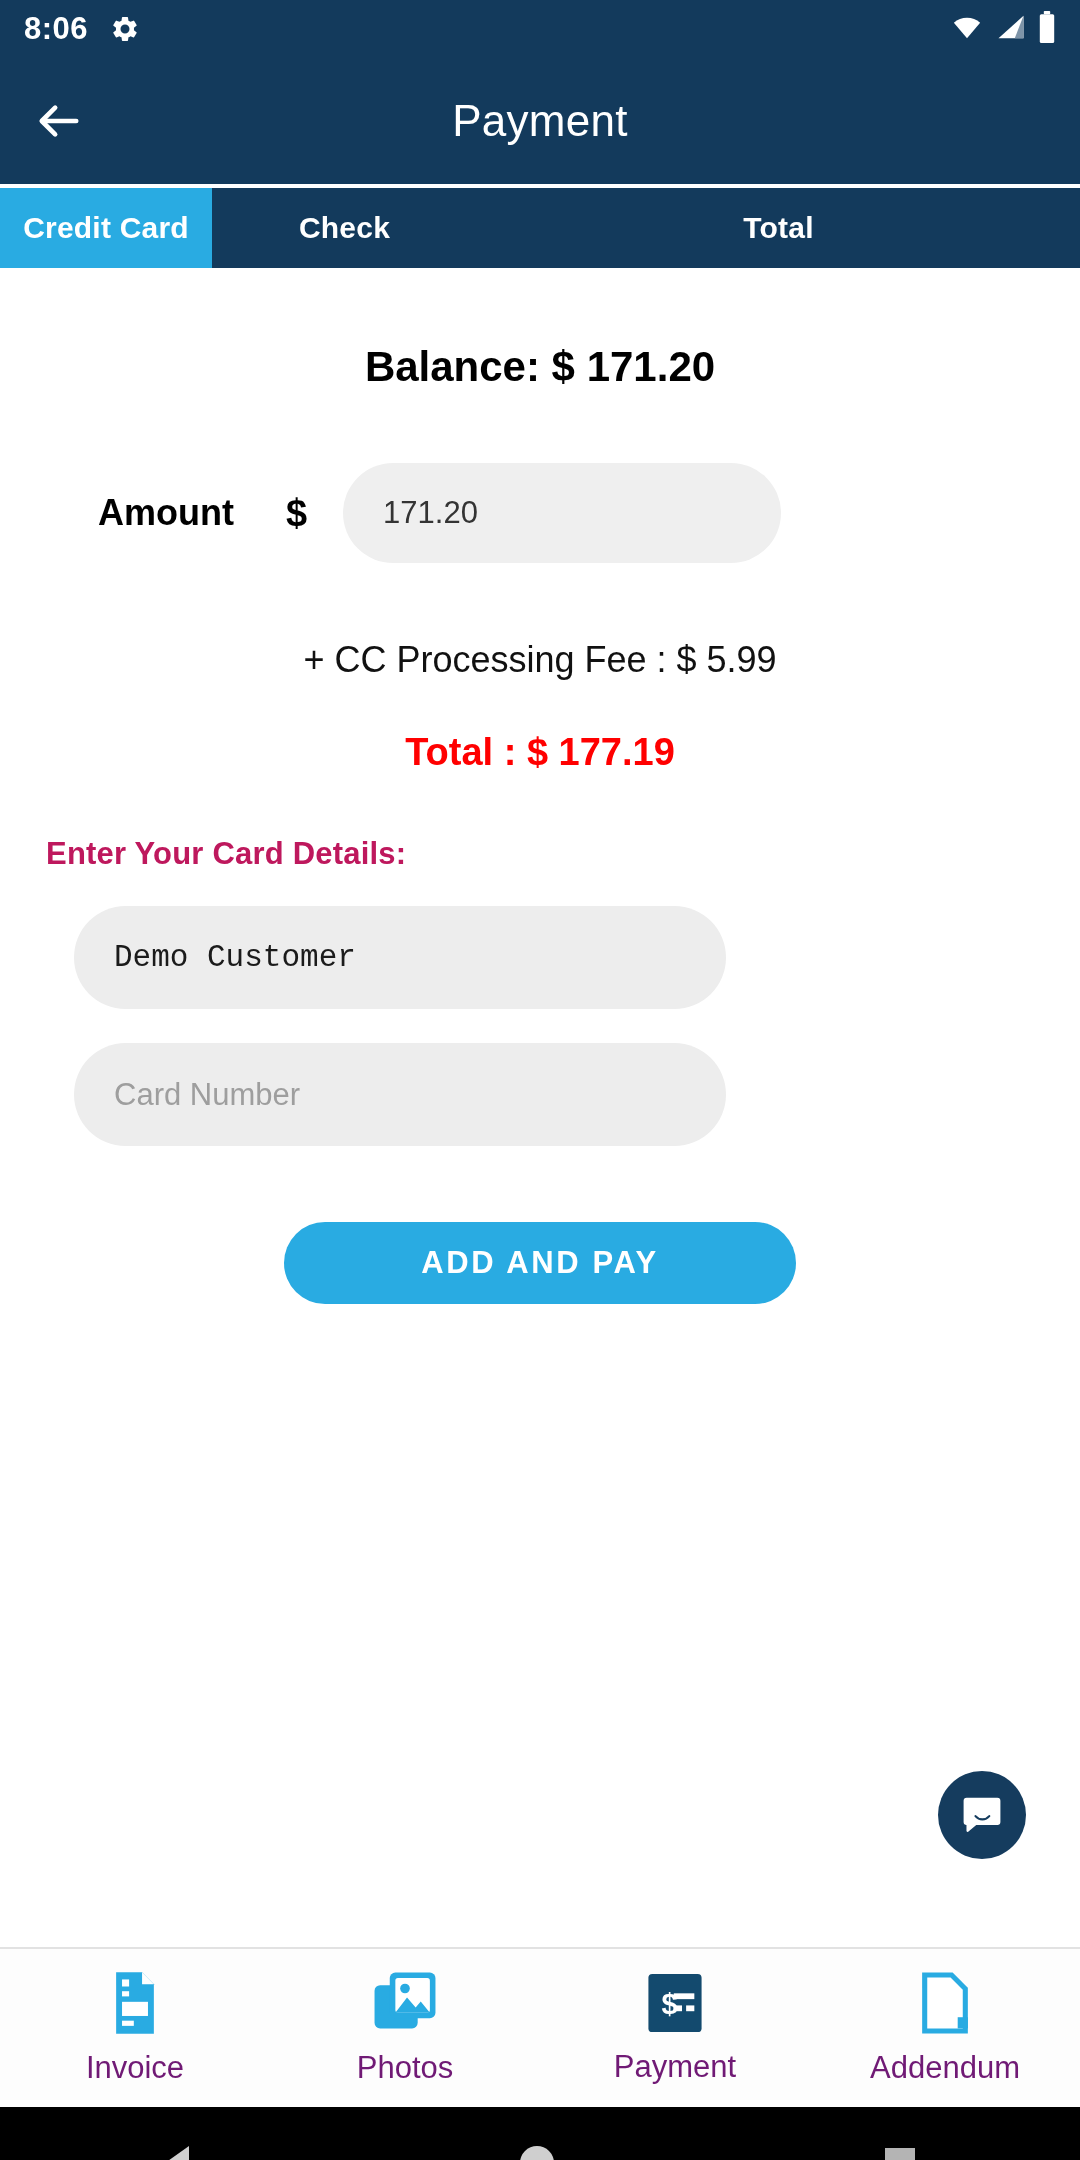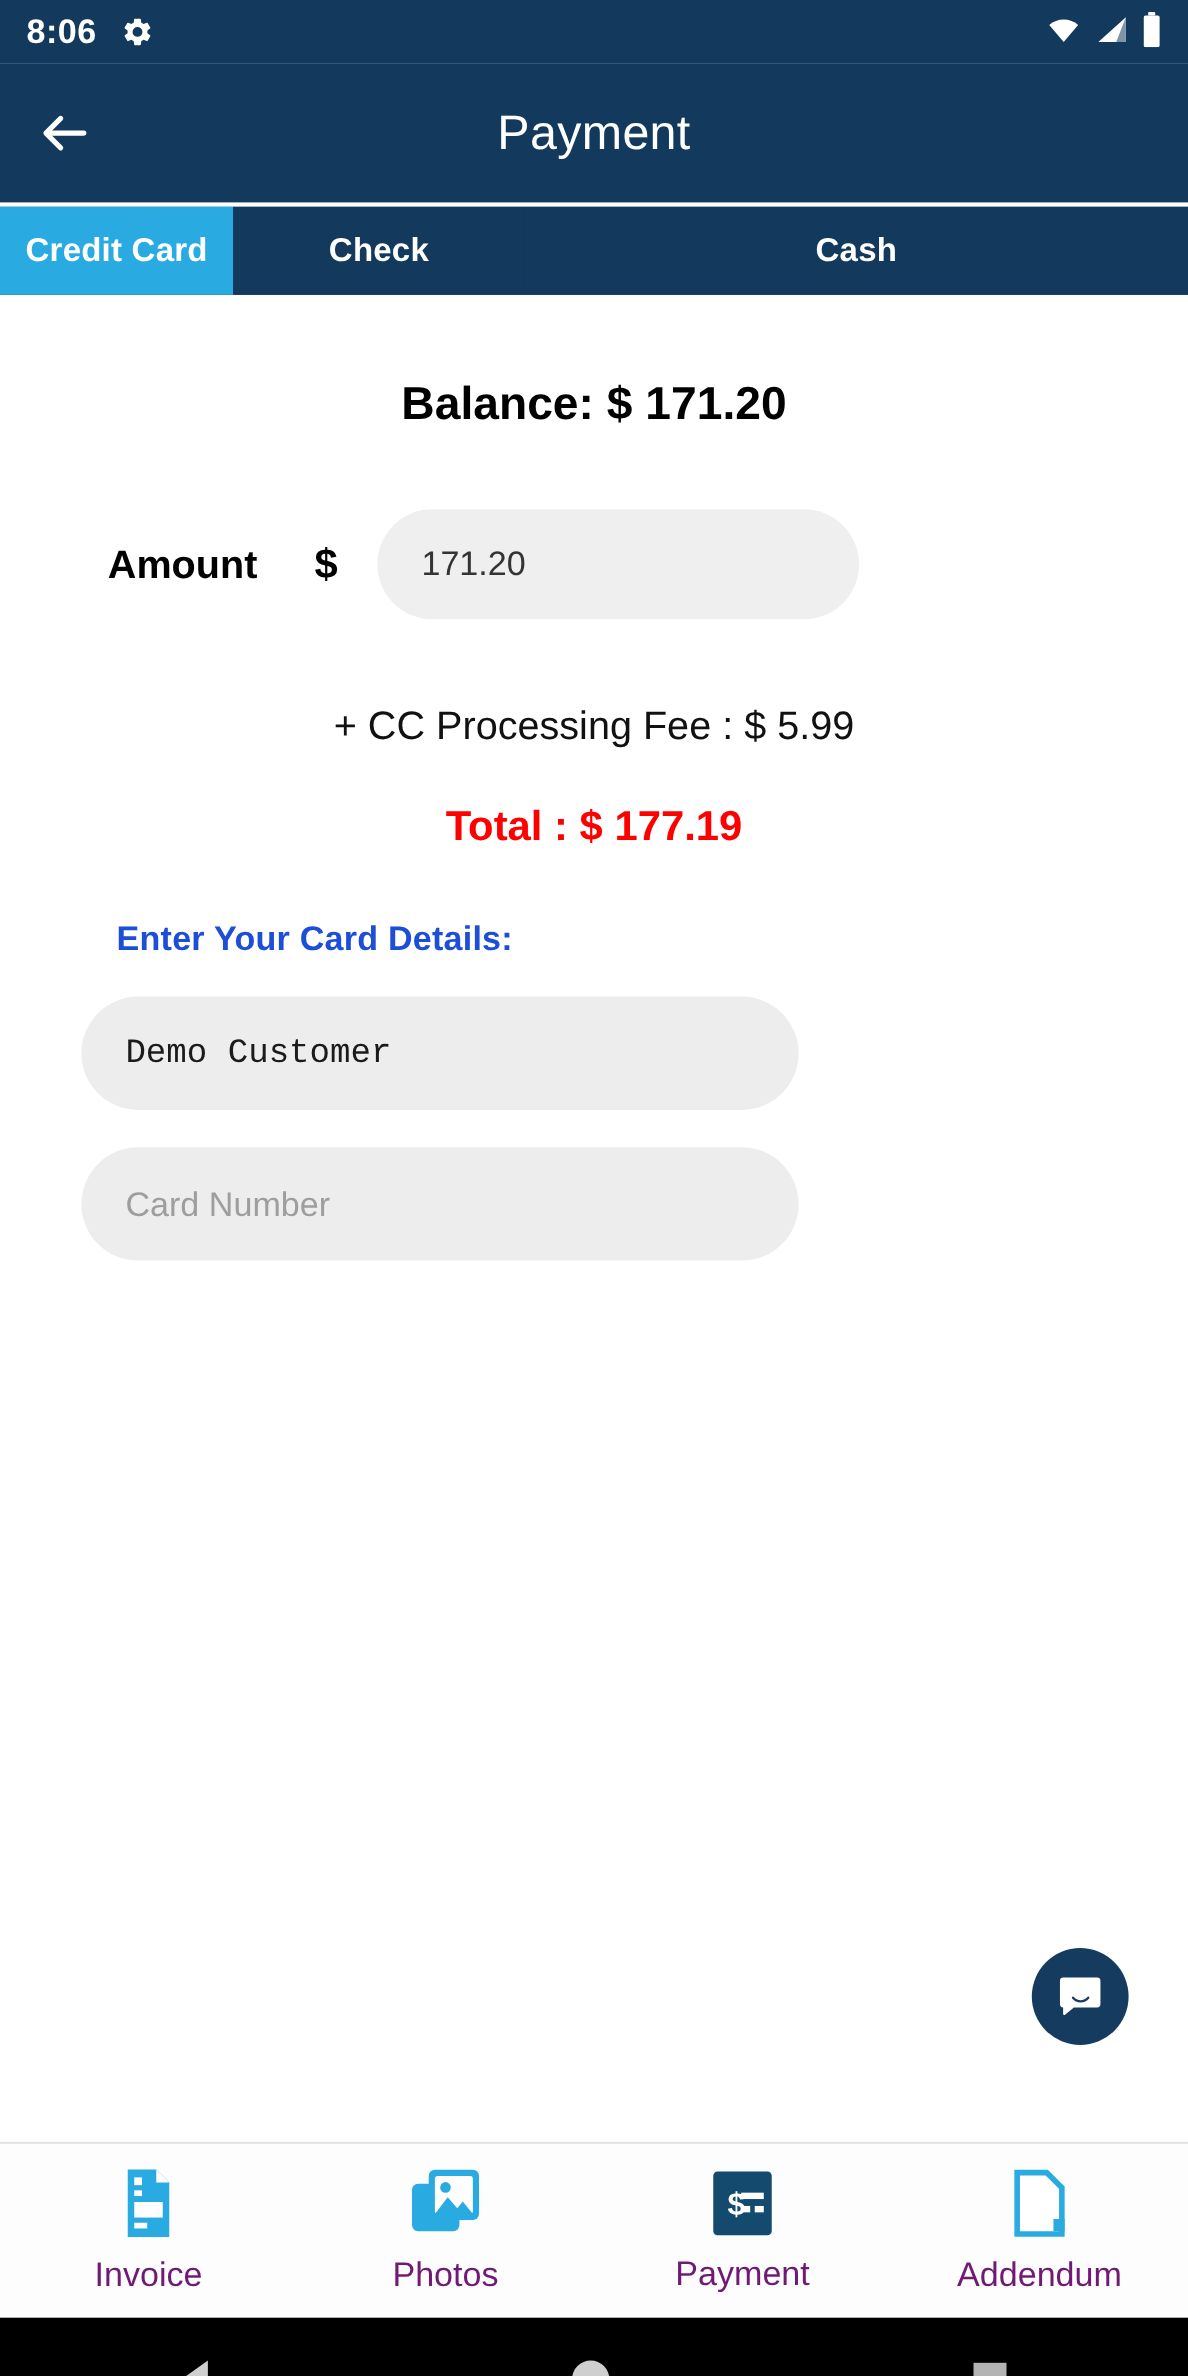--- a/index.html
+++ b/index.html
@@ -63,22 +63,22 @@
   }
 
   .fee {
     text-align:center; margin-top:76px; font-size:36px; color:#111; font-weight:400;
   }
   .total {
     text-align:center; margin-top:50px; font-size:38px; color:#FF0000; font-weight:bold;
   }
 
   .card-details-label {
-    margin-top:62px; padding-left:106px;
-    font-size:31px; font-weight:bold; color:#1d4ed8; letter-spacing:.2px;
+    margin-top:62px; padding-left:46px;
+    font-size:31px; font-weight:bold; color:#be185d; letter-spacing:.2px;
   }
 
   .input-pill {
     margin-left:74px; margin-top:34px; height:103px; background:#ededed;
     border-radius:54px; display:flex; align-items:center; padding-left:40px;
     font-size:31px;
   }
   .pill-wide { width:652px; }
   .pill-narrow { width:314px; }
   .filled { color:#1b1b1b;font-family:Liberation Mono, monospace; }
@@ -164,21 +164,21 @@
   <div class="appbar-divider"></div>
 
   <div class="tabs">
     <div class="tab tab-credit">
       <span>Credit Card</span>
     </div>
     <div class="tab tab-check">
       <span>Check</span>
     </div>
     <div class="tab tab-cash">
-      <span>Cash</span>
+      <span>Total</span>
     </div>
   </div>
 
   <div class="content">
 
     <div class="balance">Balance: $ 171.20</div>
 
     <div class="amount-row">
       <span class="amount-label">Amount</span>
       <span class="amount-dollar">$</span>
@@ -194,20 +194,21 @@
 
     <div class="input-pill pill-wide">
       <span class="filled">Demo Customer</span>
     </div>
 
     <div class="input-pill pill-wide">
       <span class="placeholder">Card Number</span>
     </div>
 
 
+    <button class="pay-button">ADD AND PAY</button>
 
     <div class="fab">
       <svg width="46" height="46" viewBox="0 0 24 24" fill="#fff">
         <path d="M4 3h16a1.6 1.6 0 011.6 1.6v11a1.6 1.6 0 01-1.6 1.6H9l-4.2 3.5c-.4.3-.9 0-.9-.5v-3H4A1.6 1.6 0 012.4 15.6v-11A1.6 1.6 0 014 3z"></path>
         <path d="M8.6 12.6c.9 1.1 2.2 1.7 3.6 1.7s2.7-.6 3.6-1.7" stroke="#153C5E" stroke-width="1.1" fill="none" stroke-linecap="round"></path>
       </svg>
     </div>
   </div>
 
   <div class="bottomnav">

